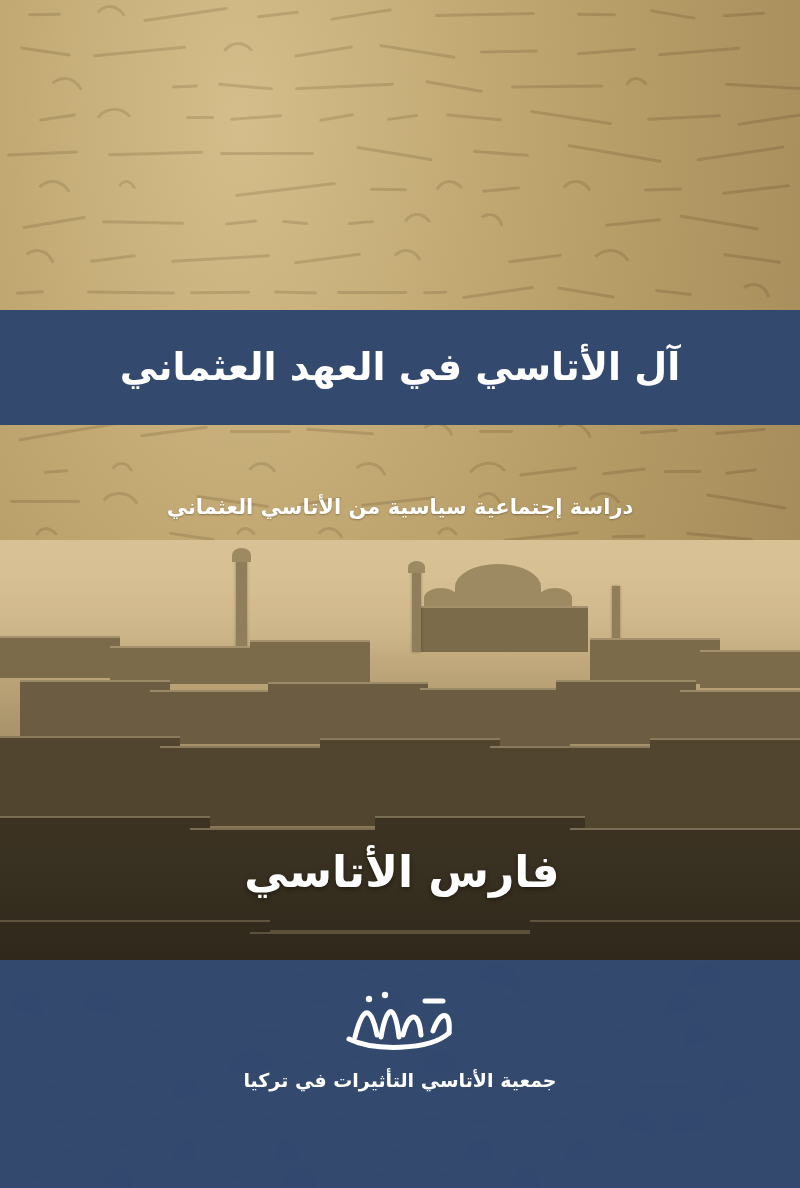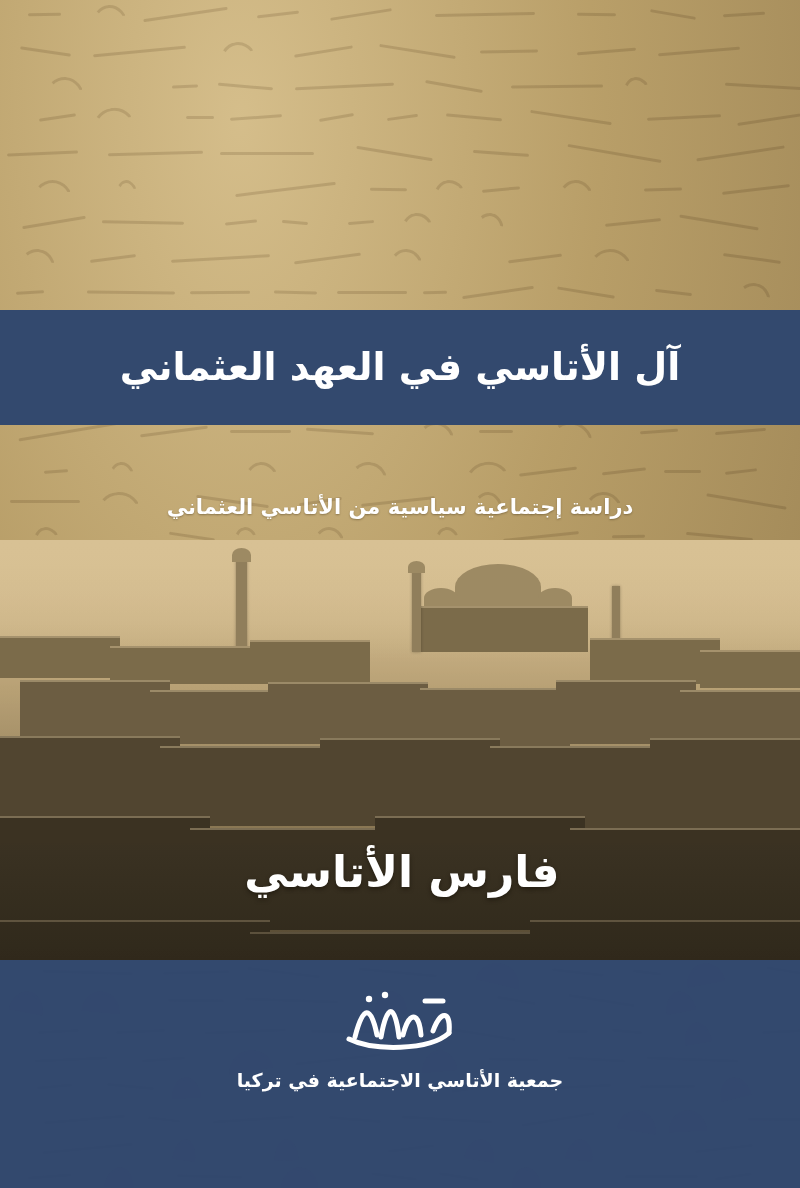--- a/index.html
+++ b/index.html
@@ -628,17 +628,17 @@
           <path d="M30 52 C 38 20, 46 20, 52 50"></path>
           <path d="M56 52 C 62 18, 70 18, 74 52"></path>
           <path d="M78 50 C 84 26, 94 26, 96 50"></path>
           <path d="M24 54 C 48 66, 104 66, 124 48"></path>
           <path d="M108 46 C 116 24, 126 26, 124 48"></path>
           <path d="M100 16 L 118 16"></path>
         </g>
         <circle cx="44" cy="14" r="3.2" fill="#ffffff"></circle>
         <circle cx="60" cy="10" r="3.2" fill="#ffffff"></circle>
       </svg>
-      <div class="org-arabic">جمعية الأتاسي الاجتماعية في تركيا</div>
+      <div class="org-arabic">جمعية الأتاسي التأثيرات في تركيا</div>
     </div>
   </div>
 
 </div>
 
 </body></html>

